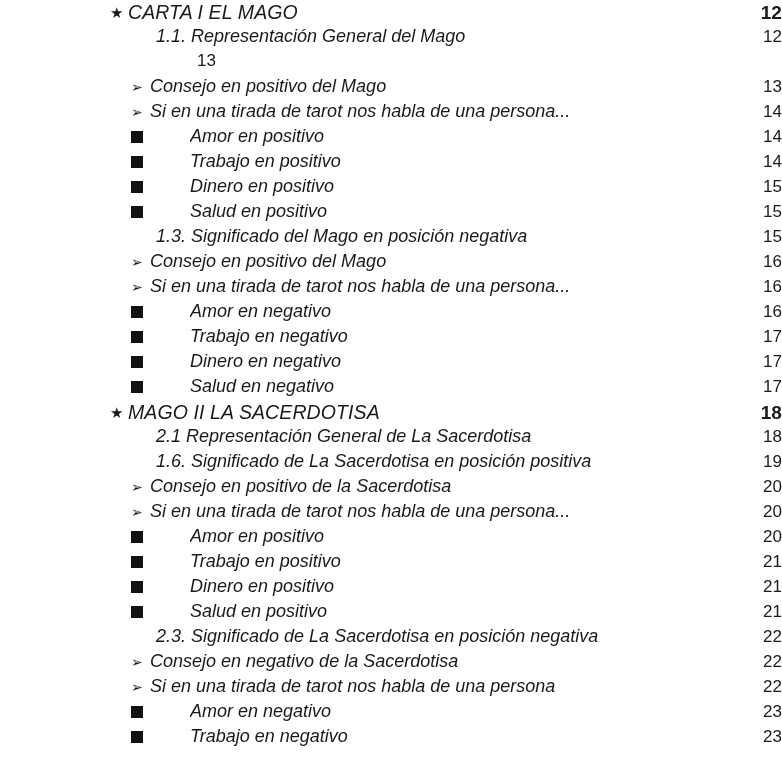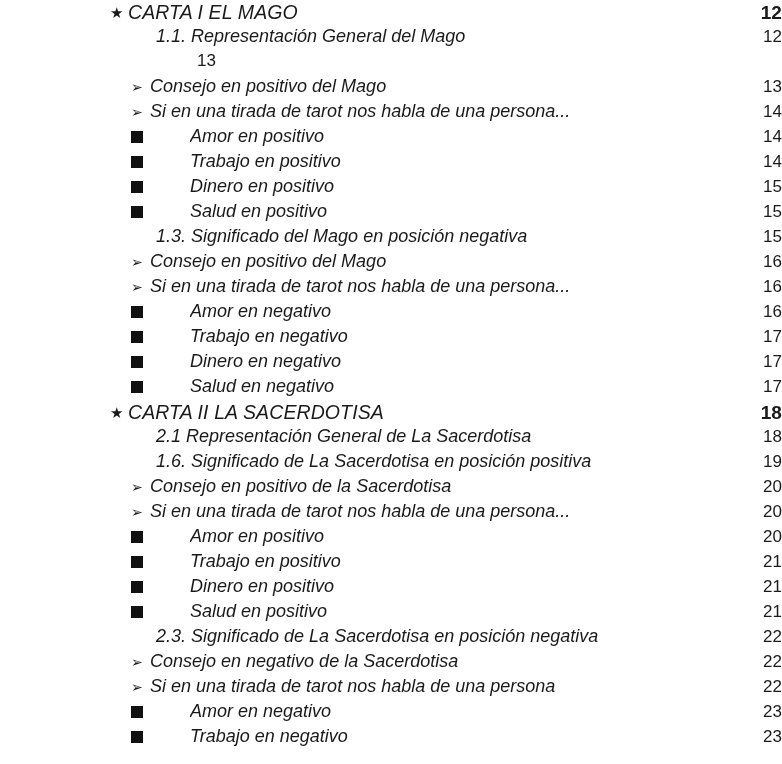--- a/index.html
+++ b/index.html
@@ -225,21 +225,21 @@
       <span class="bullet-cell">
         <span class="square"></span>
       </span>
       <span class="label">Salud en negativo</span>
       <span class="page">17</span>
     </div>
     <div class="row chapter">
       <span class="bullet-cell">
         <span class="star">★</span>
       </span>
-      <span class="label">CARTA II LA SACERDOTISA</span>
+      <span class="label">MAGO II LA SACERDOTISA</span>
       <span class="page">18</span>
     </div>
     <div class="row section">
       <span class="bullet-cell"></span>
       <span class="label">2.1 Representación General de La Sacerdotisa</span>
       <span class="page">18</span>
     </div>
     <div class="row section">
       <span class="bullet-cell"></span>
       <span class="label">1.6. Significado de La Sacerdotisa en posición positiva</span>

